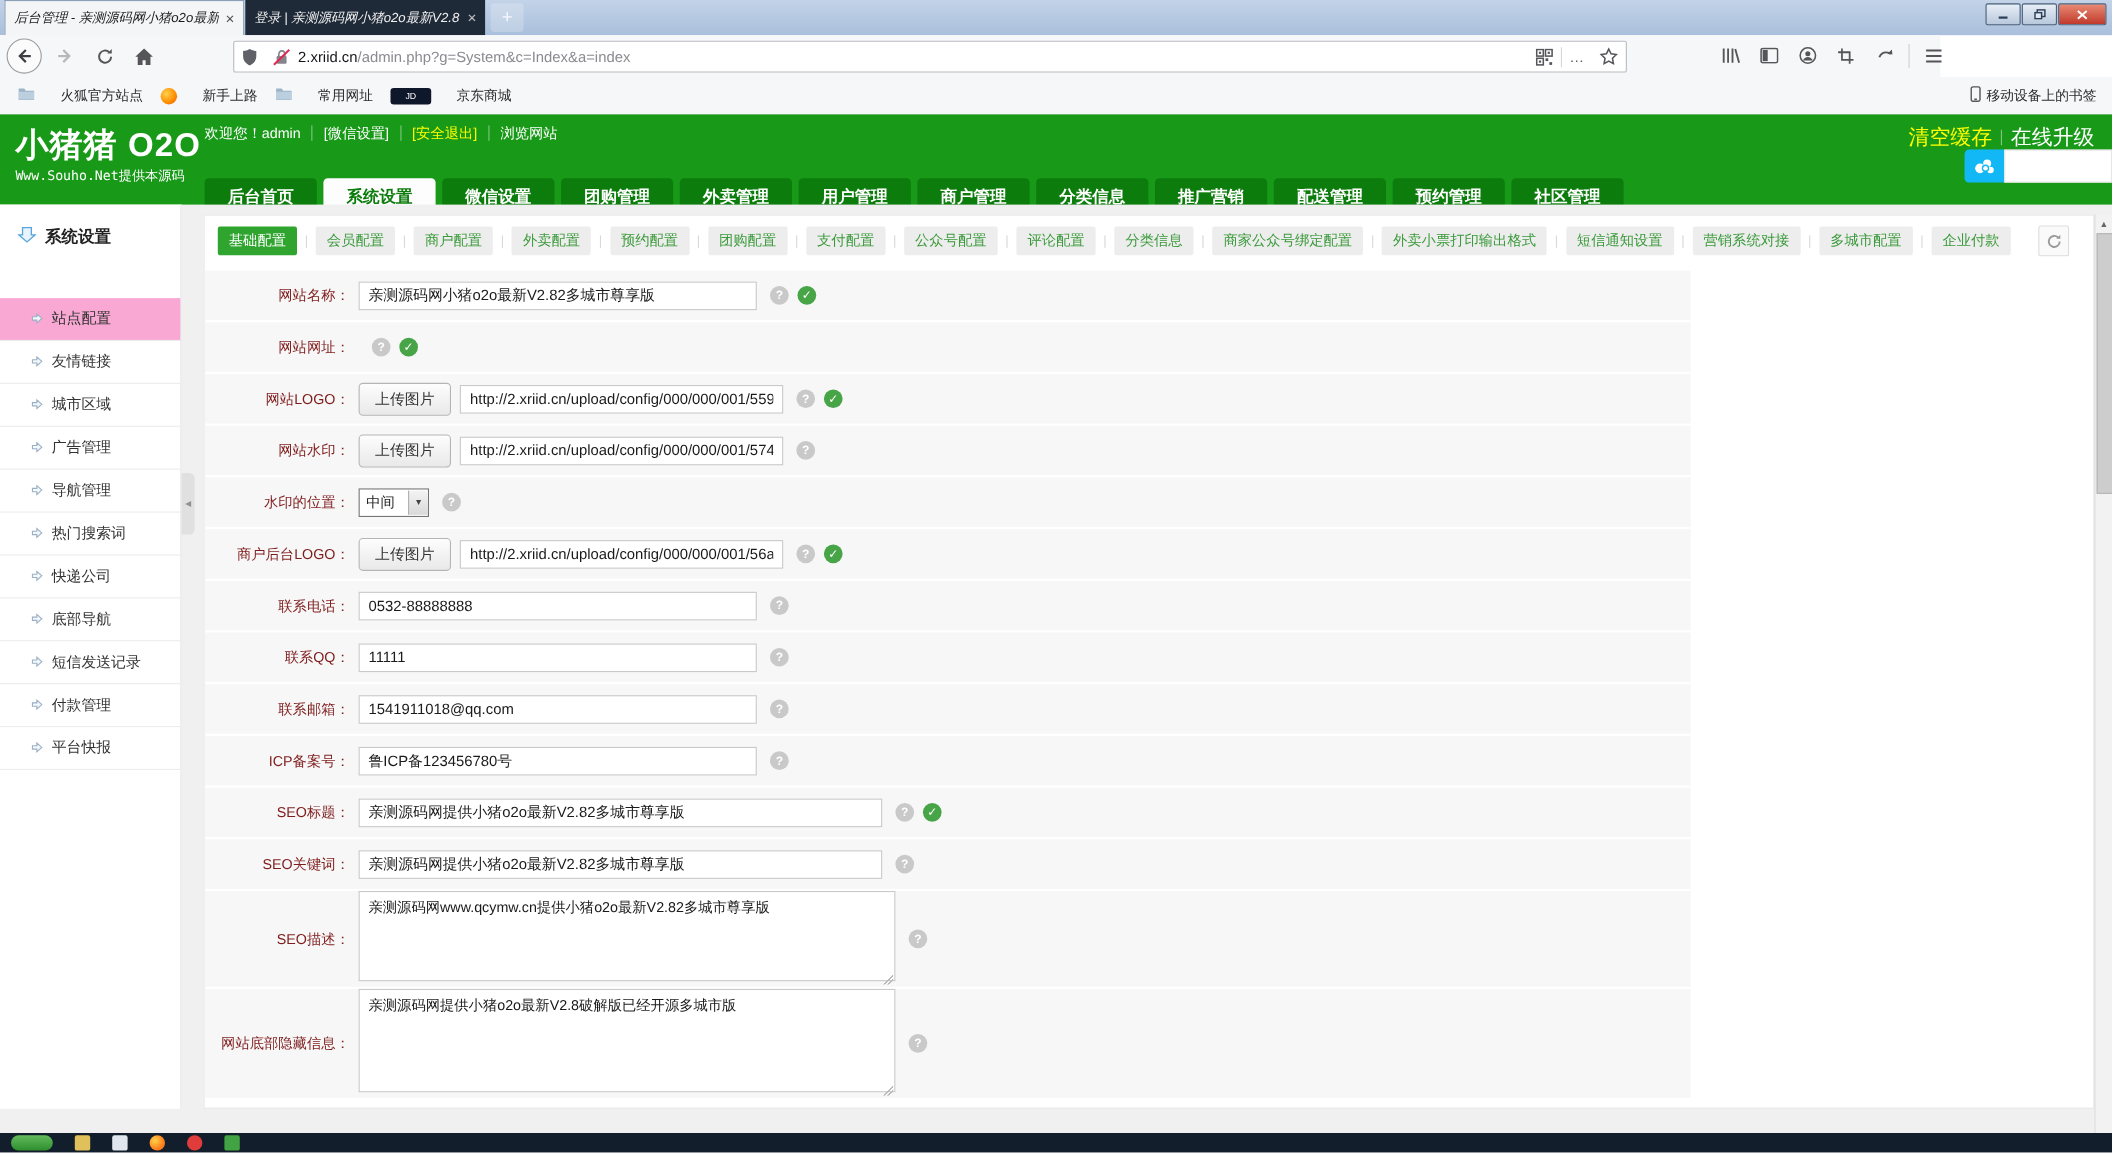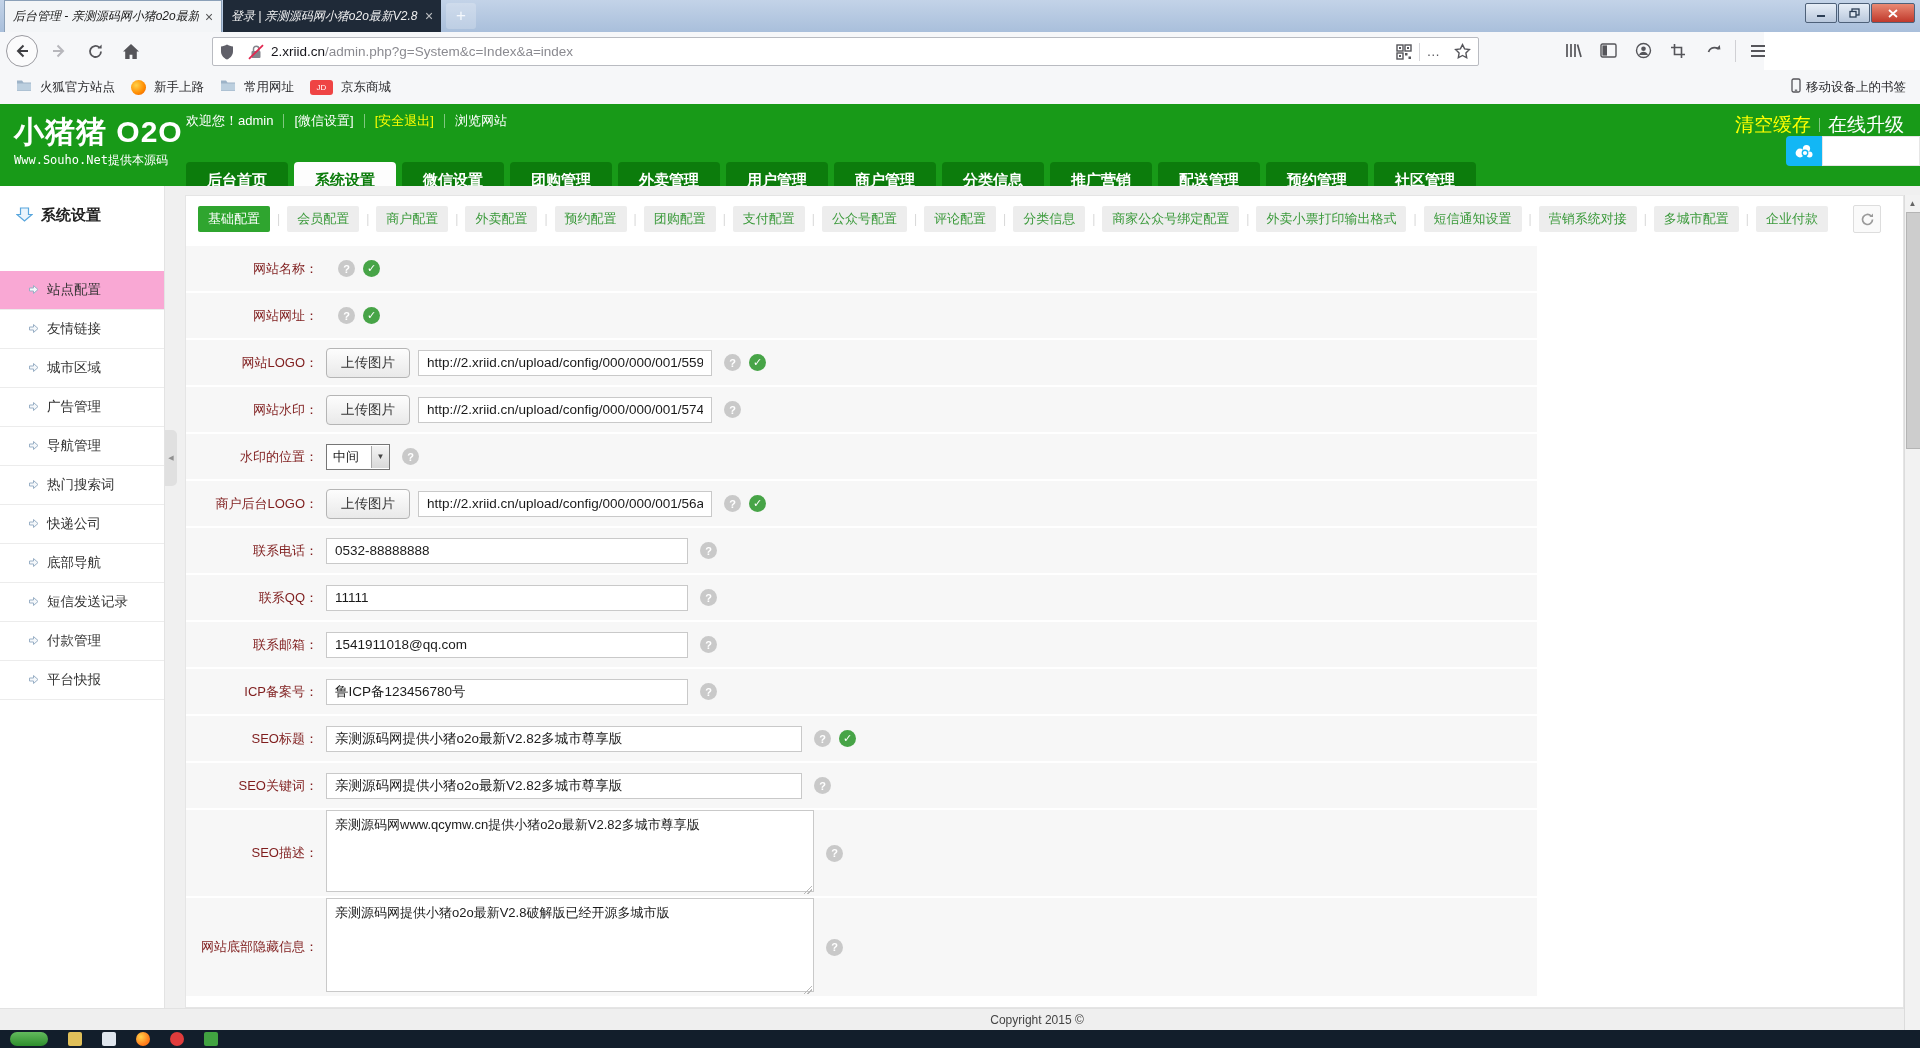--- a/index.html
+++ b/index.html
@@ -32,23 +32,23 @@
   .url-path{color:#8a8a90;}
   .urlbar .spacer{flex:1;}
   .url-icon{padding:0 7px;color:#5a5a5f;display:flex;align-items:center;}
   .url-divider{width:1px;height:18px;background:#d7d7db;}
   .tbicons{position:absolute;left:1560px;top:5px;display:flex;align-items:center;gap:9px;}
   .tbicon{width:26px;height:27px;display:flex;align-items:center;justify-content:center;position:relative;}
   .tb-sep{width:1px;height:22px;background:#d0d0d4;}
 
   .bookmarksbar{position:absolute;left:0;top:70px;width:1920px;height:34px;background:#f6f7f9;border-bottom:1px solid #d9dadd;
                 display:flex;align-items:center;font-size:12.5px;color:#2b2b2e;}
-  .bm{display:flex;align-items:center;gap:8px;margin-left:16px;}
+  .bm{display:flex;align-items:center;gap:23px;margin-left:16px;}
   .bm-right{position:absolute;right:14px;display:flex;align-items:center;gap:5px;}
-  .jd-badge{width:23px;height:15px;border-radius:3px;background:#ef4444;color:#fff;font-size:8px;font-weight:normal;
+  .jd-badge{width:37px;height:15px;border-radius:3px;background:#0f172a;color:#fff;font-size:8px;font-weight:normal;
             display:flex;align-items:center;justify-content:center;}
   .ff-badge{width:15px;height:15px;border-radius:50%;background:radial-gradient(circle at 35% 35%,#ffd24a,#ff8a00 60%,#e4560a);}
 
   
   .siteheader{position:absolute;left:0;top:104px;width:1920px;height:94px;background:#189a18;}
   .logo{position:absolute;left:14px;top:8px;color:#fff;font-size:30px;font-weight:bold;letter-spacing:1px;}
   .logo-sub{position:absolute;left:14px;top:48px;color:#fff;font-size:12px;font-family:"DejaVu Sans Mono","Liberation Mono",monospace;}
   .welcome{position:absolute;left:186px;top:8px;display:flex;align-items:center;font-size:13px;color:#fff;}
   .welcome .wsep{width:1px;height:14px;background:rgba(255,255,255,.45);margin:0 10px;}
   .link-yellow{color:#ffff00;}
@@ -456,20 +456,21 @@
     <div class="refreshbtn">
         <svg width="15" height="15" viewBox="0 0 15 15">
           <path d="M12.5 7.5a5 5 0 1 1-1.5-3.6" fill="none" stroke="#9a9a9a" stroke-width="1.7"></path>
           <path d="M13 1.5v3.6h-3.6z" fill="#9a9a9a"></path>
         </svg>
       </div>
     <div class="formarea" id="formarea">
         <div class="form-row">
           <div class="row-label">网站名称：</div>
           <div class="row-ctrl">
+            <input class="ti" type="text" value="亲测源码网小猪o2o最新V2.82多城市尊享版" style="">
             <span class="help">?</span>
             <span class="check">✓</span>
           </div>
         </div>
         <div class="form-row">
           <div class="row-label">网站网址：</div>
           <div class="row-ctrl">
             <span class="help">?</span>
             <span class="check">✓</span>
           </div>
@@ -568,23 +569,20 @@
           </div>
         </div>
       </div>
   </div>
 
   <div class="scrollbar">
     <div class="sb-up">▲</div>
     <div class="sb-thumb"></div>
   </div>
 
-  <div class="pagefooter">
-    <span>Copyright 2015 ©</span>
-  </div>
 
   <div class="taskbar">
     <div class="startorb"></div>
     <div class="tb-app folder"></div>
     <div class="tb-app explorer"></div>
     <div class="tb-app firefox"></div>
     <div class="tb-app qq"></div>
     <div class="tb-app green-app"></div>
   </div>
 

